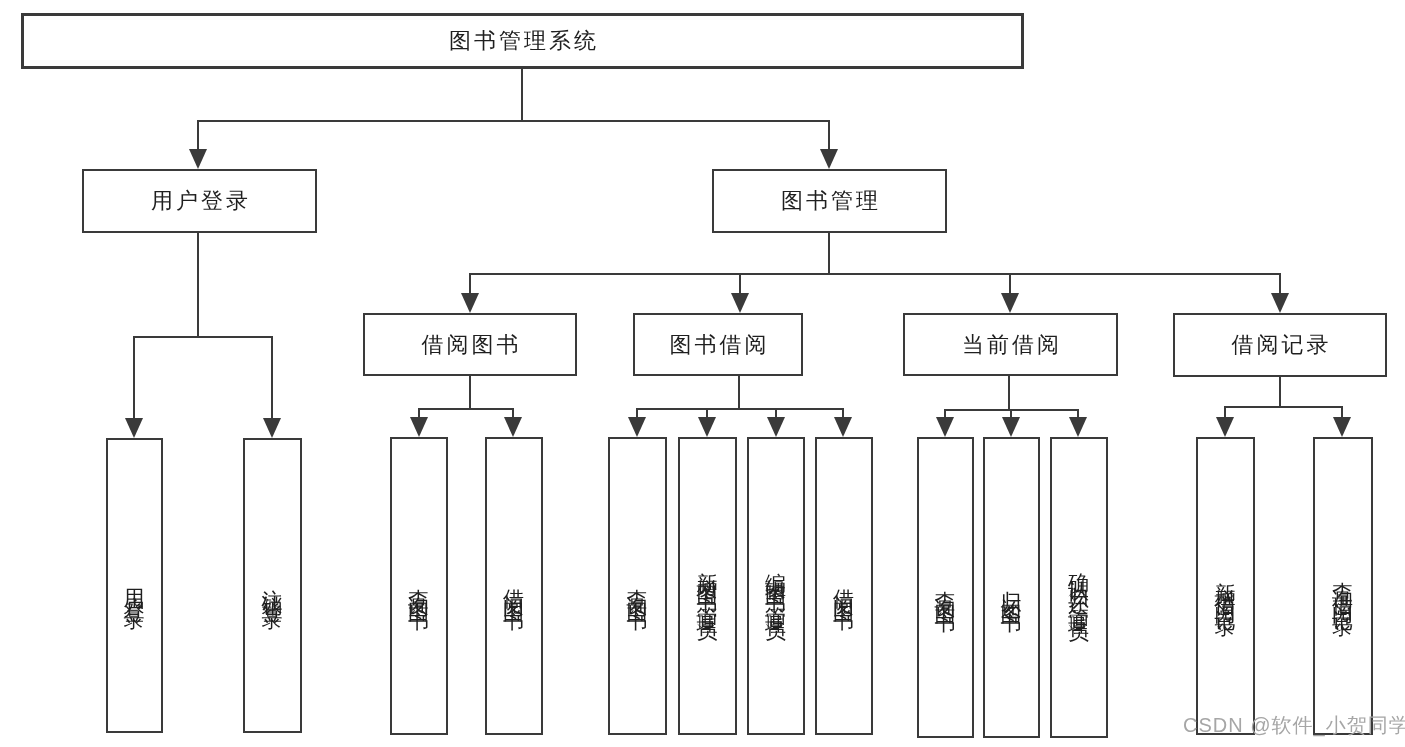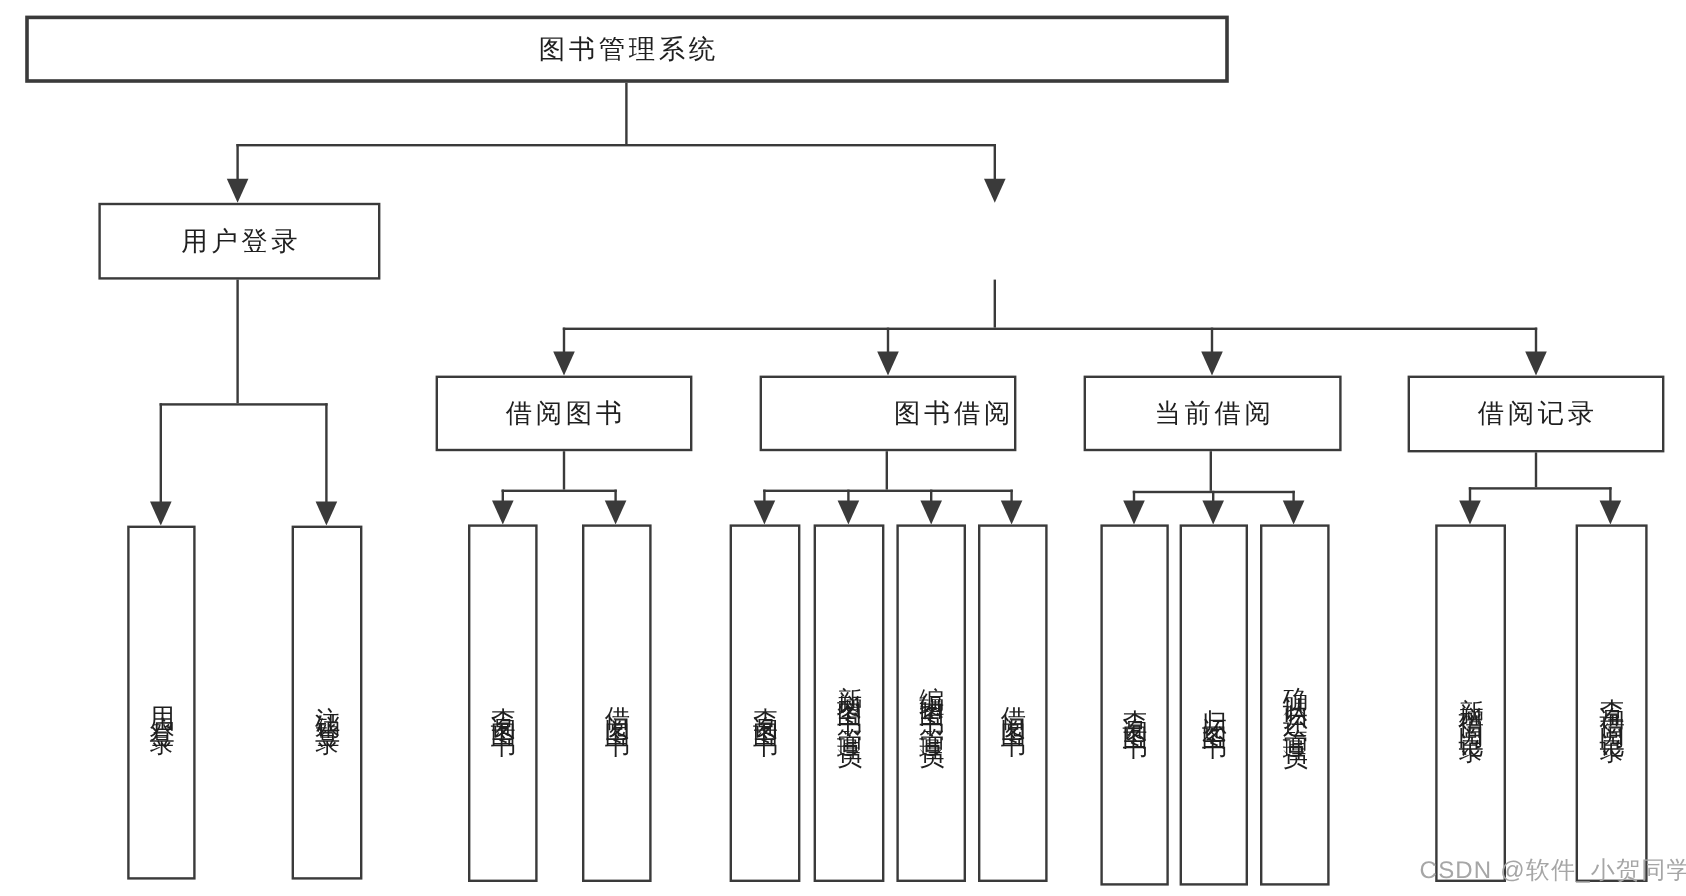--- a/index.html
+++ b/index.html
@@ -71,20 +71,23 @@
   <div class="v" style="left:521px;top:69px;height:51px;"></div>
   <div class="h" style="left:197px;top:120px;width:633px;"></div>
   <div class="v" style="left:197px;top:120px;height:32px;"></div>
   <div class="arr" style="left:189px;top:149px;"></div>
   <div class="v" style="left:828px;top:120px;height:32px;"></div>
   <div class="arr" style="left:820px;top:149px;"></div>
 
   <div class="box" style="left:82px;top:169px;width:235px;height:64px;">
     <span>用户登录</span>
   </div>
+  <div class="box" style="left:712px;top:169px;width:235px;height:64px;">
+    <span>图书管理</span>
+  </div>
 
   <div class="v" style="left:197px;top:233px;height:103px;"></div>
   <div class="h" style="left:133px;top:336px;width:140px;"></div>
   <div class="v" style="left:133px;top:336px;height:84px;"></div>
   <div class="arr" style="left:125px;top:418px;"></div>
   <div class="v" style="left:271px;top:336px;height:84px;"></div>
   <div class="arr" style="left:263px;top:418px;"></div>
 
   <div class="v" style="left:828px;top:233px;height:40px;"></div>
   <div class="h" style="left:469px;top:273px;width:812px;"></div>
@@ -93,21 +96,21 @@
   <div class="v" style="left:739px;top:273px;height:22px;"></div>
   <div class="arr" style="left:731px;top:293px;"></div>
   <div class="v" style="left:1009px;top:273px;height:22px;"></div>
   <div class="arr" style="left:1001px;top:293px;"></div>
   <div class="v" style="left:1279px;top:273px;height:22px;"></div>
   <div class="arr" style="left:1271px;top:293px;"></div>
 
   <div class="box" style="left:363px;top:313px;width:214px;height:63px;">
     <span>借阅图书</span>
   </div>
-  <div class="box" style="left:633px;top:313px;width:214px;height:63px;justify-content:flex-end;">
+  <div class="box" style="left:633px;top:313px;width:170px;height:63px;">
     <span>图书借阅</span>
   </div>
   <div class="box" style="left:1173px;top:313px;width:214px;height:64px;">
     <span>借阅记录</span>
   </div>
   <div class="box" style="left:903px;top:313px;width:215px;height:63px;">
     <span>当前借阅</span>
   </div>
 
   <div class="v" style="left:469px;top:376px;height:32px;"></div>

